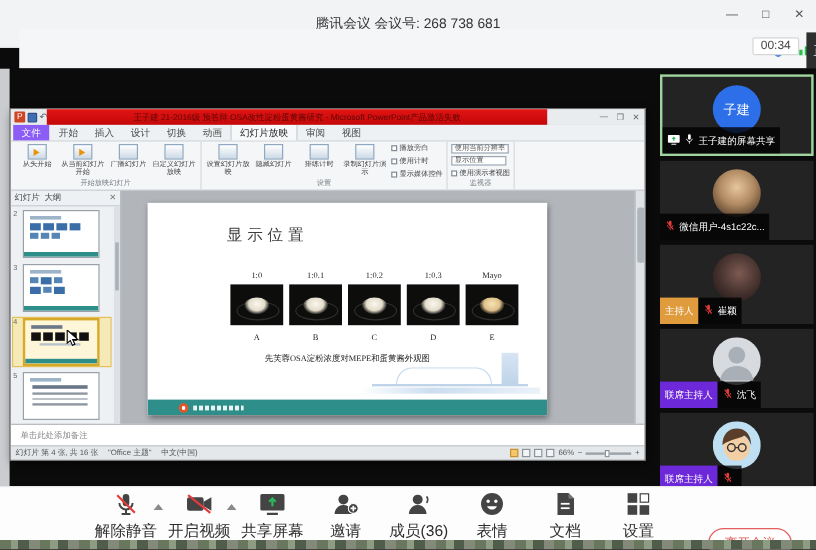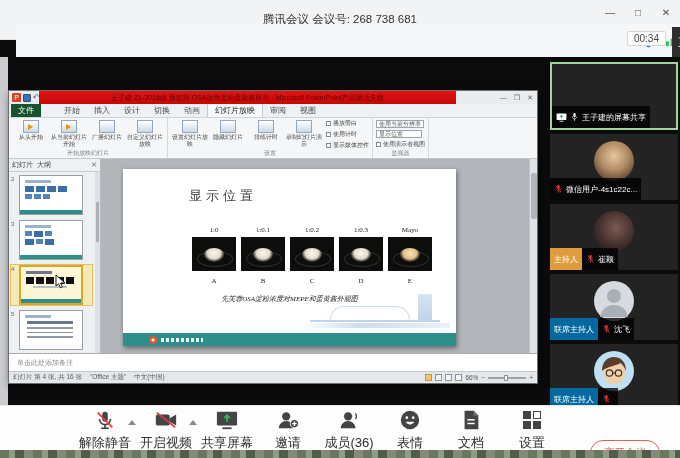--- a/index.html
+++ b/index.html
@@ -26,21 +26,21 @@
   .qat{display:flex;align-items:center;gap:2px;padding:0 3px;}
   .qat-app{width:9px;height:9px;background:#d04423;color:#fff;font-size:7px;line-height:9px;text-align:center;border-radius:1px;}
   .qat-save{width:8px;height:8px;background:#3f6fb5;border:1px solid #2c4f86;border-radius:1px;}
   .qat-g{font-size:8px;color:#56636f;line-height:9px;}
   .red-banner{position:absolute;left:30px;top:0;width:417px;height:13px;background:linear-gradient(#e21414,#c40808);display:flex;align-items:center;justify-content:center;overflow:hidden;}
   .red-banner span{font-size:7px;color:#5e0606;white-space:nowrap;}
   .ppt-ctrls{position:absolute;right:4px;top:0;height:13px;display:flex;gap:7px;align-items:center;}
   .ppt-ctrls span{font-size:7px;color:#666;}
   .ppt-tabs{height:14px;background:#eef1f3;border-bottom:1px solid #cfd4d8;display:flex;align-items:flex-end;padding-left:2px;}
   .ttab{font-size:8px;color:#4a4a4a;padding:1px 7px 1px;}
-  .ttab.file{background:#14532d;color:#fff;margin-right:16px;}
+  .ttab.file{background:#8b5cf6;color:#fff;margin-right:1px;}
   .ttab.active{background:#f6f8fa;border:1px solid #c6cbd0;border-bottom:none;color:#222;}
   .ppt-ribbon{height:41px;background:#f4f6f8;border-bottom:1px solid #c2c7cc;display:flex;}
   .rgroup{position:relative;border-right:1px solid #d5dade;padding:2px 3px 9px;display:flex;}
   .rglabel{position:absolute;bottom:0;left:0;right:0;text-align:center;font-size:6px;color:#7a7f85;line-height:9px;}
   .rbtn{width:36px;display:flex;flex-direction:column;align-items:center;margin:0 1px;}
   .rico{width:16px;height:13px;background:linear-gradient(#ffffff,#ccd9e6);border:1px solid #8fa8c0;position:relative;}
   .rico i{position:absolute;left:4px;top:3px;width:0;height:0;border-left:5px solid #e8930c;border-top:3px solid transparent;border-bottom:3px solid transparent;}
   .rbl{font-size:6px;line-height:6.5px;color:#444;text-align:center;margin-top:1px;max-height:14px;overflow:hidden;}
   .chkcol{display:flex;flex-direction:column;justify-content:center;gap:2px;margin-left:3px;}
   .chk{display:flex;align-items:center;gap:2px;}
@@ -82,21 +82,21 @@
   .slide-title{position:absolute;left:66px;top:18px;font-family:"Liberation Serif","DejaVu Serif",serif;font-size:13px;letter-spacing:4px;color:#3c3c3c;}
   .ratio-row,.letter-row{position:absolute;left:69px;display:flex;width:246px;}
   .ratio-row{top:57px;}
   .letter-row{top:108px;}
   .ratio-row span,.letter-row span{width:44px;margin-right:5px;text-align:center;font-family:"Liberation Serif","DejaVu Serif",serif;font-size:7px;color:#222;}
   .photo-row{position:absolute;left:69px;top:68px;display:flex;}
   .photo{width:44px;height:34px;margin-right:5px;background:#0d0d0c;position:relative;}
   .photo::before{content:"";position:absolute;left:5px;top:14px;width:34px;height:14px;border-radius:50%;border:1px solid rgba(255,255,255,.14);}
   .photo::after{content:"";position:absolute;left:50%;top:52%;width:21px;height:14px;transform:translate(-50%,-50%);border-radius:50%;background:radial-gradient(ellipse at 50% 38%,#fbf7ee 0%,#e3dccb 45%,rgba(25,25,23,0) 72%);}
   .photo.mayo::after{background:radial-gradient(ellipse at 50% 38%,#f5e3b4 0%,#dfc08a 45%,rgba(25,25,23,0) 72%);}
-  .caption{position:absolute;left:0;top:125px;width:100%;text-align:center;font-family:"Liberation Serif","DejaVu Serif",serif;font-style:italic;font-size:7px;color:#222;}
+  .caption{position:absolute;left:0;top:125px;width:100%;text-align:center;font-family:"Liberation Serif","DejaVu Serif",serif;font-size:7px;color:#222;}
   .watermark{position:absolute;right:6px;bottom:14px;width:150px;height:36px;opacity:.75;}
   .wm-a{position:absolute;left:10px;bottom:10px;width:130px;height:2px;background:#aac6e2;}
   .wm-b{position:absolute;left:30px;bottom:12px;width:80px;height:14px;border:1.5px solid #b9d2ea;border-bottom:none;border-radius:40px 40px 0 0;}
   .wm-c{position:absolute;right:18px;bottom:12px;width:14px;height:26px;background:linear-gradient(#cadcf0,#aac6e2);}
   .wm-d{position:absolute;left:0;bottom:4px;width:150px;height:5px;background:linear-gradient(90deg,rgba(186,210,234,0),#bad2ea 40%,rgba(186,210,234,.4));}
   .slide-footer{position:absolute;left:0;bottom:0;width:100%;height:13px;background:#2e8f8a;display:flex;align-items:center;padding-left:26px;}
   .uni-logo{width:8px;height:8px;border-radius:50%;background:radial-gradient(circle,#fff 0 25%,#e2562b 30% 100%);margin-right:4px;}
   .uni-text{width:42px;height:4px;background:repeating-linear-gradient(90deg,rgba(255,255,255,.9) 0 3px,rgba(255,255,255,0) 3px 5px);}
 
   .ppt-notes{height:18px;background:#fff;border-top:1px solid #a8adb2;font-size:7px;color:#8a8a8a;padding:4px 0 0 8px;}
@@ -112,21 +112,21 @@
   .tile{position:absolute;left:2px;width:128px;height:66px;background:#232323;overflow:hidden;}
   .tile.t1{top:5px;height:68px;border:2px solid #9fd49f;}
   .tile.t2{top:77px;}.tile.t3{top:147px;}.tile.t4{top:217px;}.tile.t5{top:287px;}
   .av{position:absolute;left:50%;top:7px;transform:translateX(-50%);width:40px;height:40px;border-radius:50%;}
   .av-blue{background:#2d6fe8;display:flex;align-items:center;justify-content:center;color:#fff;font-size:11px;}
   .av-p2{background:radial-gradient(circle at 50% 38%,#e7c69c 0%,#b08a62 45%,#5f4632 80%,#3c2c20 100%);}
   .av-p3{background:radial-gradient(circle at 55% 42%,#7d5a52 0%,#43302c 55%,#1c1414 100%);}
   .tile-bottom{position:absolute;left:0;bottom:0;display:flex;align-items:stretch;max-width:128px;}
   .pbadge{font-size:8px;color:#fff;padding:2px 4px;white-space:nowrap;display:flex;align-items:center;}
   .pbadge.host{background:#e09b3d;}
-  .pbadge.cohost{background:#0369a1;}
+  .pbadge.cohost{background:#6d28d9;}
   .labelbar{background:rgba(0,0,0,.78);display:flex;align-items:center;gap:3px;padding:2px 4px;max-width:124px;overflow:hidden;}
   .pname{font-size:8px;color:#fff;white-space:nowrap;overflow:hidden;text-overflow:ellipsis;max-width:92px;}
 
   
   .toolbar{position:absolute;left:0;top:405px;width:680px;height:45px;background:#fdfdfd;border-top:1px solid #e8e8e8;}
   .tb-row{position:absolute;left:82px;top:5px;display:flex;gap:15px;}
   .tbitem{position:relative;width:46px;display:flex;flex-direction:column;align-items:center;}
   .tb-ico{height:22px;display:flex;align-items:center;justify-content:center;}
   .tb-label{font-size:13px;color:#2e2e2e;margin-top:1px;white-space:nowrap;}
   .caret{position:absolute;right:-8px;top:9px;width:0;height:0;border-left:4px solid transparent;border-right:4px solid transparent;border-bottom:5px solid #8a8a8a;}
@@ -410,20 +410,23 @@
           <span class="zslider">
               <i></i>
             </span>
           <span>+</span>
         </div>
       </div>
     </div>
 
     <div class="sidebar">
       <div class="tile t1">
+        <div class="av av-blue">
+            <span>子建</span>
+          </div>
         <div class="tile-bottom">
           <div class="labelbar">
             <span>
               <svg width="11" height="9" viewBox="0 0 26 22">
                   <rect x="1" y="1" width="24" height="16" rx="2" fill="#fff"></rect>
                   <path d="M13 13V6M10 9l3-3 3 3" stroke="#2eb85c" stroke-width="2.5" fill="none"></path>
                   <rect x="8" y="19" width="10" height="2" fill="#fff"></rect>
                 </svg>
             </span>
             <span>

